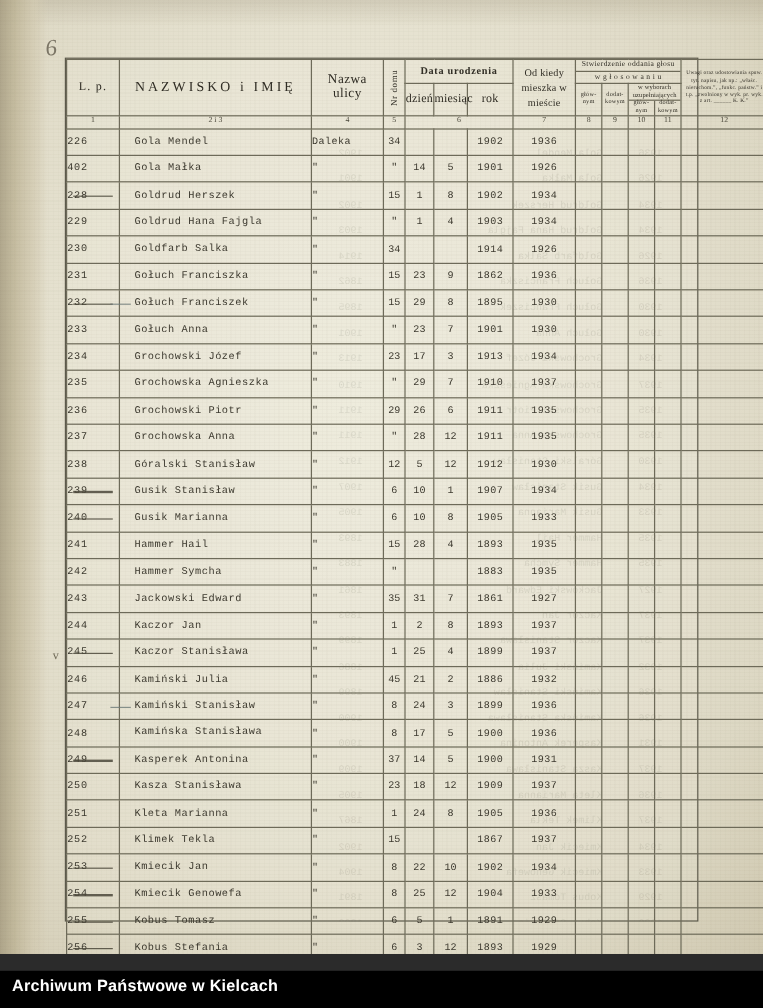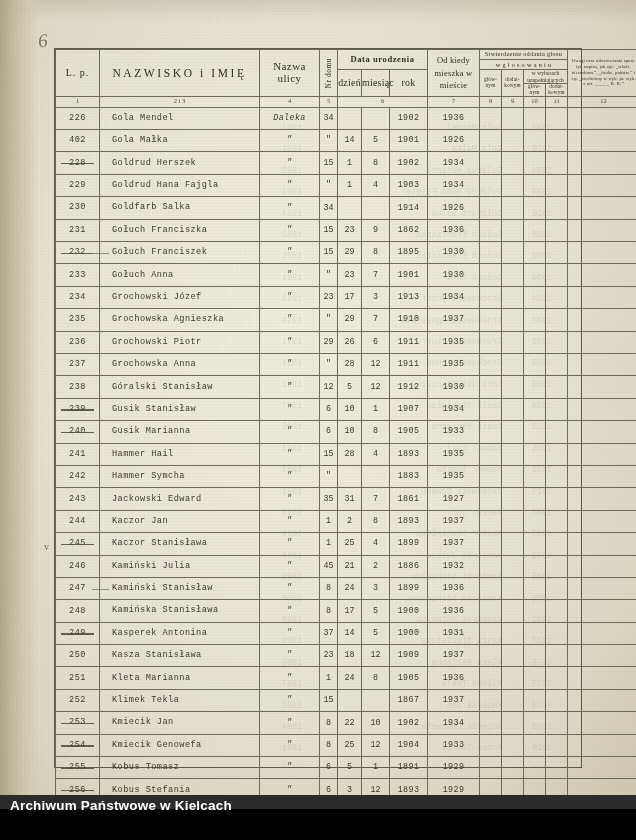--- a/index.html
+++ b/index.html
@@ -79,23 +79,23 @@
   .hd-vote-top{font-size:6.3px;letter-spacing:.3px;line-height:1.3;}
   .hd-vote-sub{font-size:5.4px;line-height:1.15;letter-spacing:.1px;}
   .hd-vote-cell{font-size:5.2px;line-height:1.15;}
   .hd-notes{font-size:4.5px;line-height:1.28;text-align:center;padding:1px 2px;}
   .numrow td{
     font-family:"Liberation Serif", serif;
     font-size:6.5px;text-align:center;color:#4b483c;height:10px;
   }
   
   tbody td{height:21.4px;}
-  .c-lp{text-align:center;font-size:8.5px;letter-spacing:.6px;position:relative;border-radius:10px;}
+  .c-lp{text-align:left;font-size:8.5px;letter-spacing:.6px;position:relative;border-radius:10px;}
   .c-name{padding-left:12px;font-size:8.6px;letter-spacing:.45px;white-space:nowrap;}
-  .c-street{text-align:center;font-size:8.4px;letter-spacing:.4px;font-style:italic;}
+  .c-street{text-align:left;font-size:8.4px;letter-spacing:.4px;}
   .c-num{text-align:center;font-size:8.4px;}
   .c-year{text-align:center;font-size:8.4px;letter-spacing:.4px;}
   .blank{}
   
   .struck:before{
     content:"";position:absolute;left:12%;right:12%;top:50%;
     height:1.3px;background:#4a4739;opacity:.85;
   }
   
   .tick:after{
@@ -124,21 +124,21 @@
   
   #watermark{
     position:absolute;left:0;top:795px;width:636px;height:45px;
     background:#000;
   }
   #watermark .band{
     position:absolute;left:0;top:0;width:636px;height:14px;
     background:#2b2b2b;
   }
   #watermark .wm-text{
-    position:absolute;left:10px;top:3px;
+    position:absolute;left:10px;top:19px;
     color:#fff;font-family:"Liberation Sans", sans-serif;
     font-size:13.5px;font-weight:bold;letter-spacing:.2px;
   }
 </style>
 </head>
 <body>
 
 <div id="paper">
   <div id="binding"></div>
   <div id="folio">6</div>

